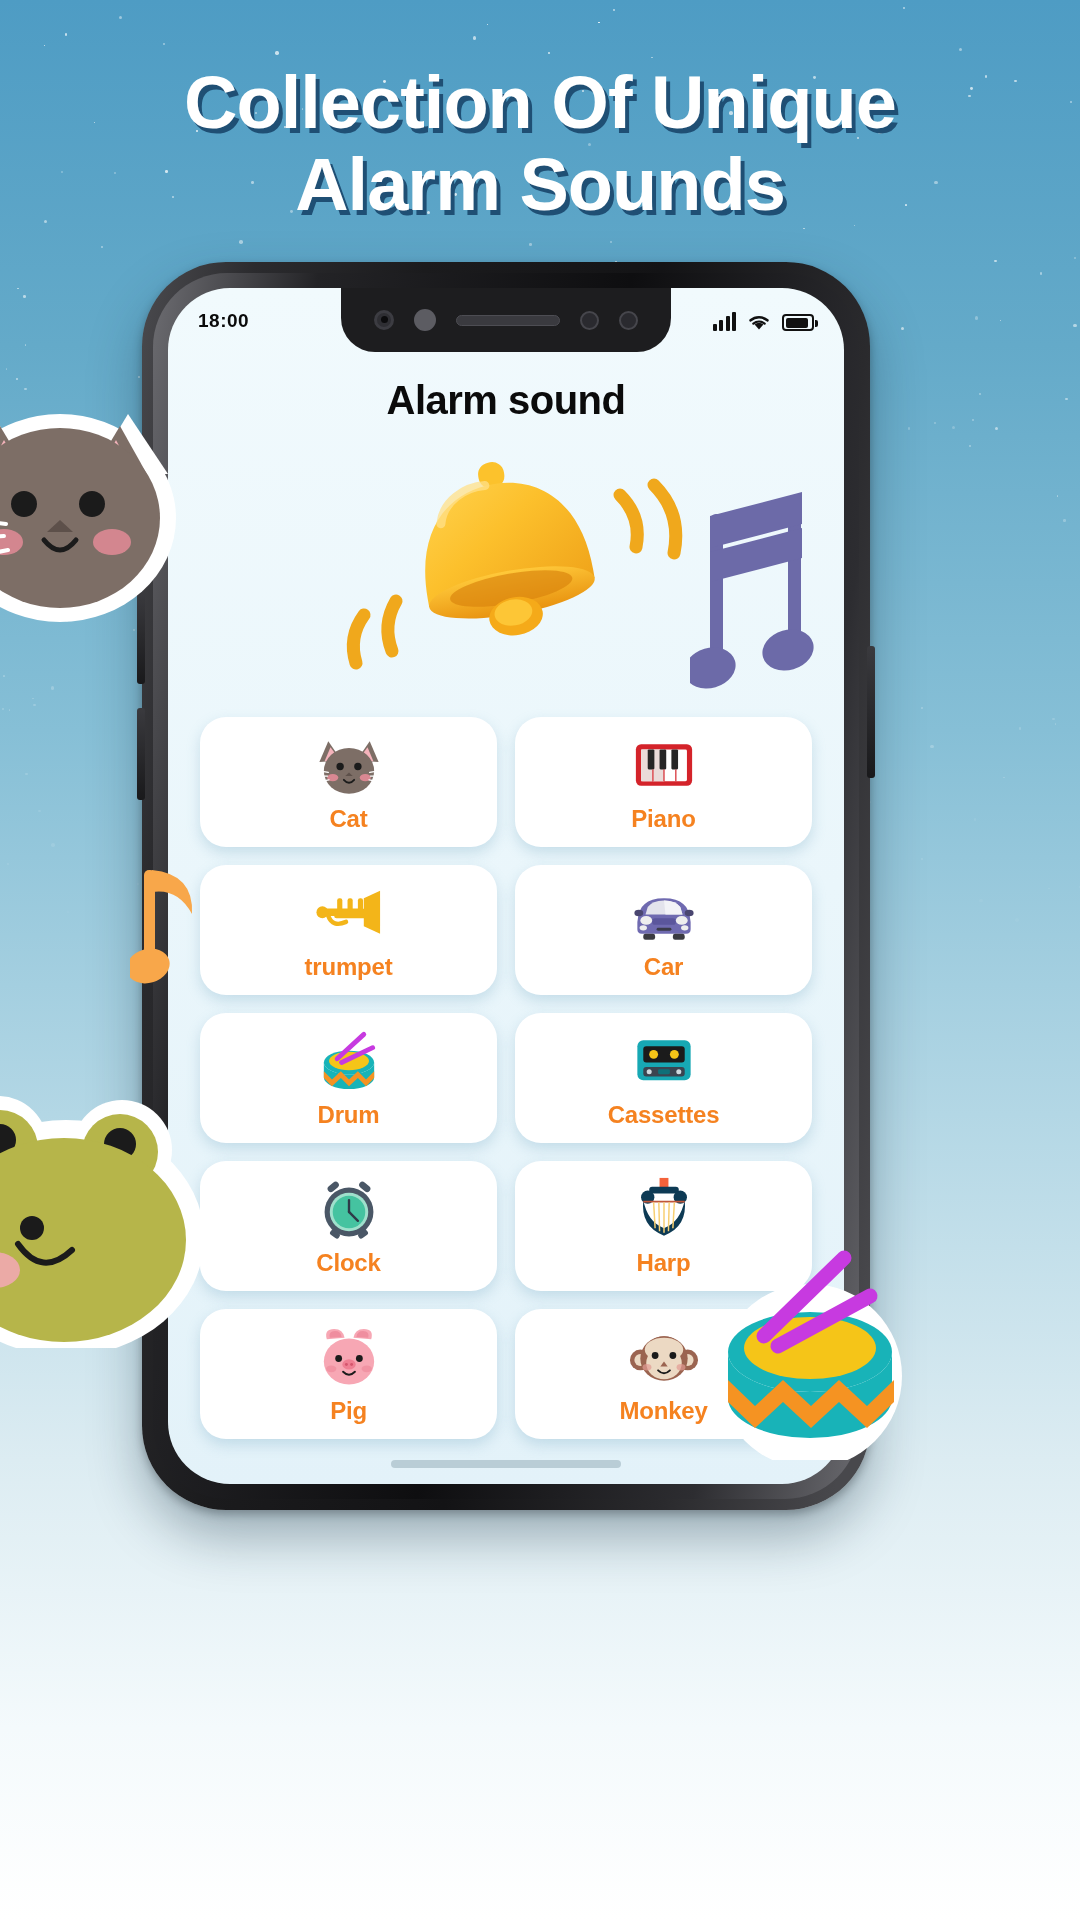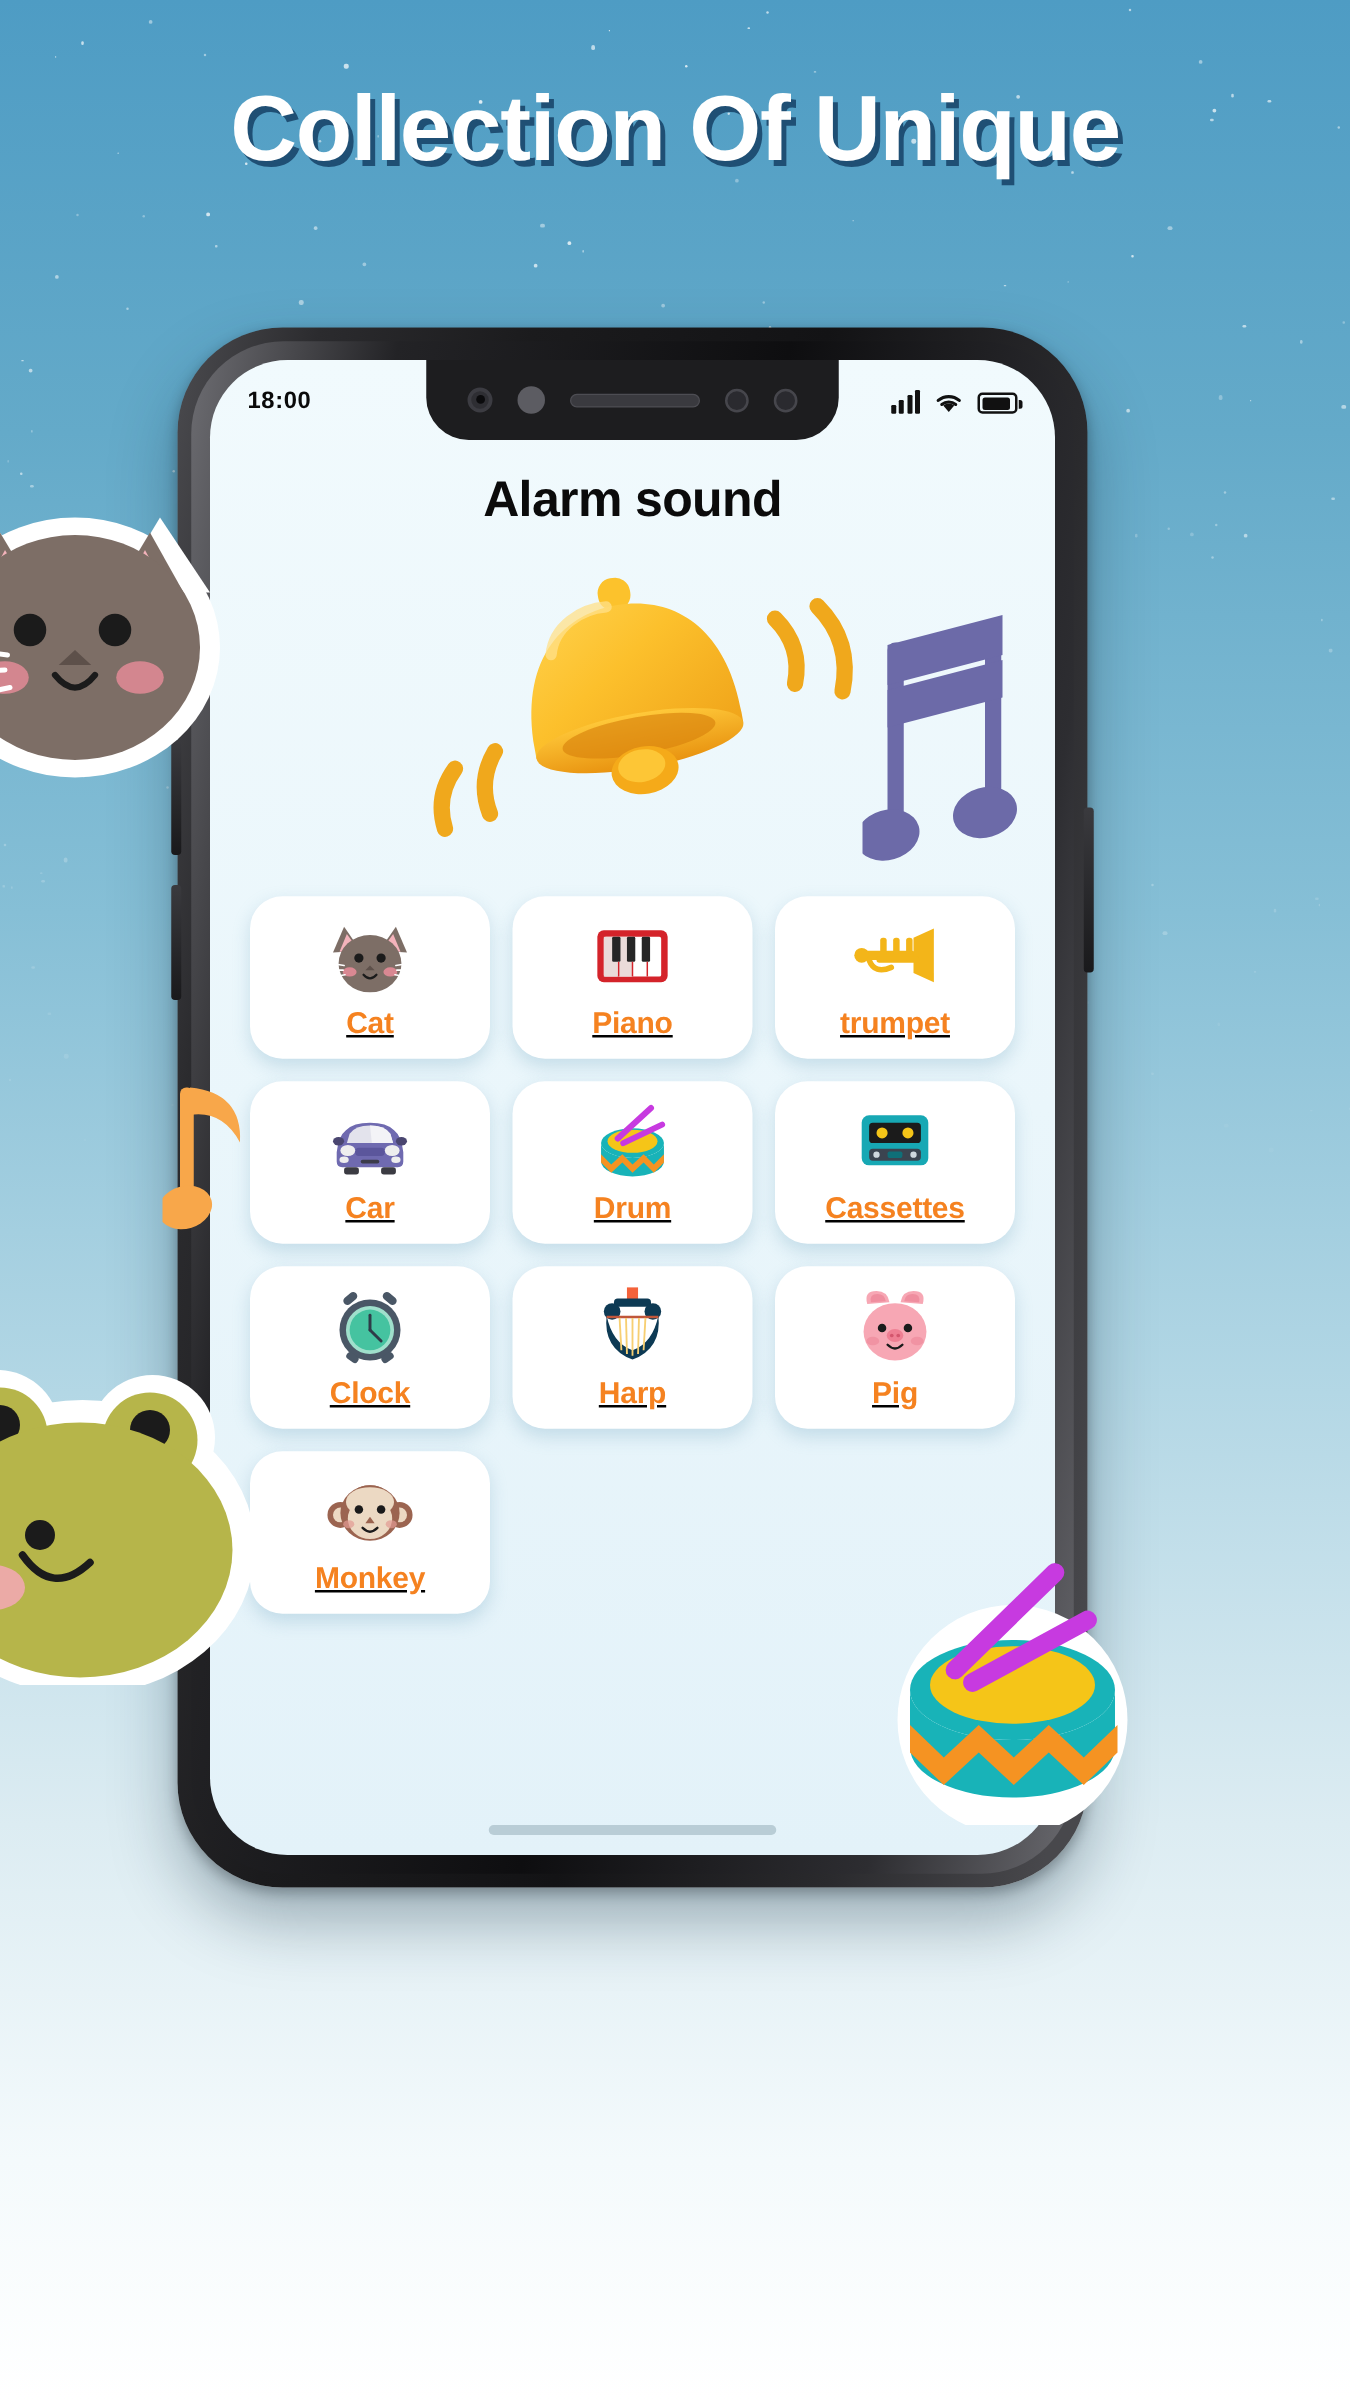--- a/index.html
+++ b/index.html
@@ -97,22 +97,22 @@
     position:relative; width:676px; height:260px; margin-top:10px;
   }
   .tap-label{
     text-align:center; font-size:31px; font-weight:bold;
     color:#f58220; letter-spacing:.2px; margin-top:6px;
   }
 
   
   .grid{
     margin:24px auto 0; width:612px;
-    display:grid; grid-template-columns:repeat(3,1fr);
-    row-gap:18px; column-gap:18px;text-decoration:underline;
+    display:grid; grid-template-columns:repeat(2,1fr);
+    row-gap:18px; column-gap:18px;
   }
   .tile{
     background:#ffffff; border-radius:26px;
     height:130px; padding-top:11px;
     display:flex; flex-direction:column; align-items:center; justify-content:flex-start;
     box-shadow:0 6px 14px rgba(120,170,195,.32);
   }
   .tile-icon{ width:74px; height:74px; display:block; }
   .tile-label{
     margin-top:3px; font-size:24px; font-weight:bold; color:#f58220; letter-spacing:-.2px;
@@ -342,20 +342,21 @@
     <div class="star" style="left: 137.772px; top: 376.176px; width: 2.30048px; height: 2.30048px; opacity: 0.509068;"></div>
     <div class="star" style="left: 995.331px; top: 426.866px; width: 3.14712px; height: 3.14712px; opacity: 0.512915;"></div>
     <div class="star" style="left: 665.398px; top: 88.0764px; width: 3.39704px; height: 3.39704px; opacity: 0.367007;"></div>
     <div class="star" style="left: 382.618px; top: 80.3682px; width: 2.99079px; height: 2.99079px; opacity: 0.800572;"></div>
     <div class="star" style="left: 17.2532px; top: 287.608px; width: 1.49158px; height: 1.49158px; opacity: 0.58783;"></div>
     <div class="star" style="left: 31.9586px; top: 697.689px; width: 1.6903px; height: 1.6903px; opacity: 0.201745;"></div>
   </div>
 
 <div class="headline">
   <span class="l1">Collection Of Unique</span>
+  <span class="l2">Alarm Sounds</span>
 </div>
 
 <svg class="deco deco-cat" viewBox="0 0 230 250">
   <g transform="translate(-22,0)">
     <path d="M60 36 L100 96 L24 96 Z" fill="#fff"></path>
     <path d="M196 36 L236 96 L160 96 Z" fill="#fff"></path>
     <ellipse cx="128" cy="140" rx="116" ry="104" fill="#fff"></ellipse>
     <path d="M68 48 L98 98 L40 98 Z" fill="#7d6e66"></path>
     <path d="M188 48 L216 98 L158 98 Z" fill="#7d6e66"></path>
     <path d="M72 62 L92 96 L54 96 Z" fill="#f4b3bb"></path>

